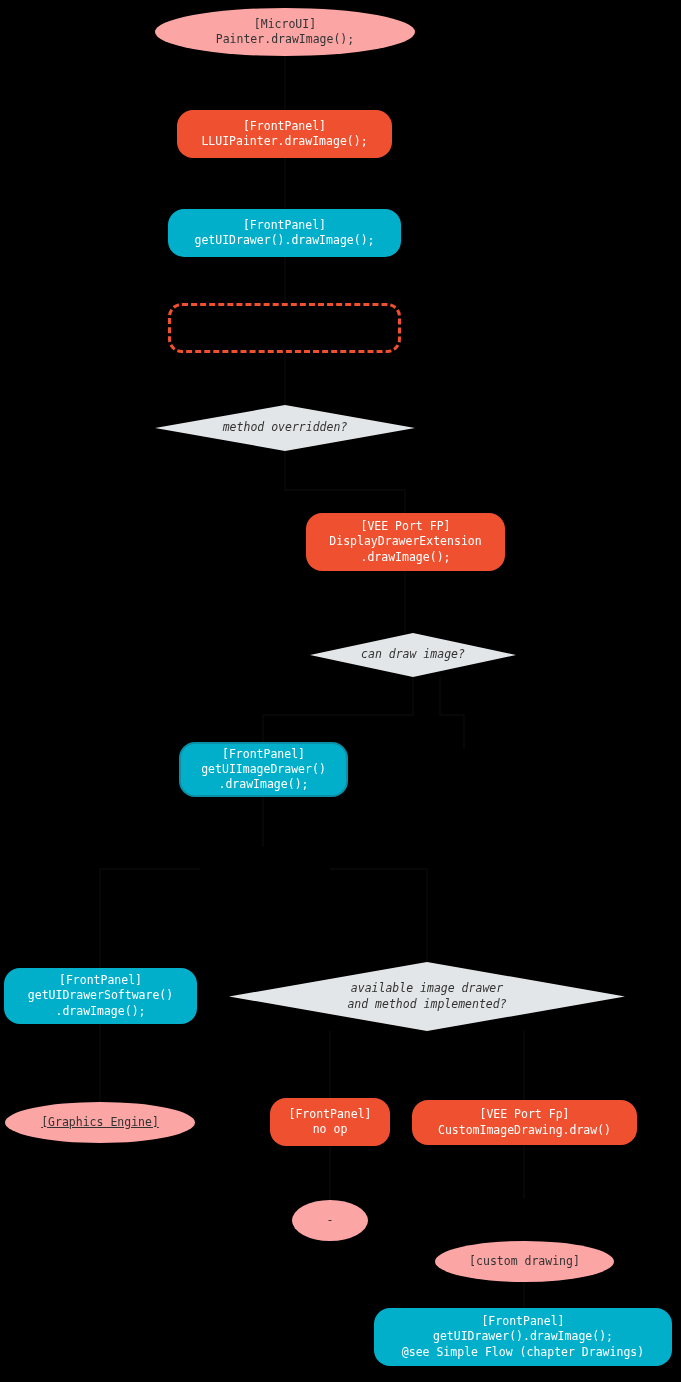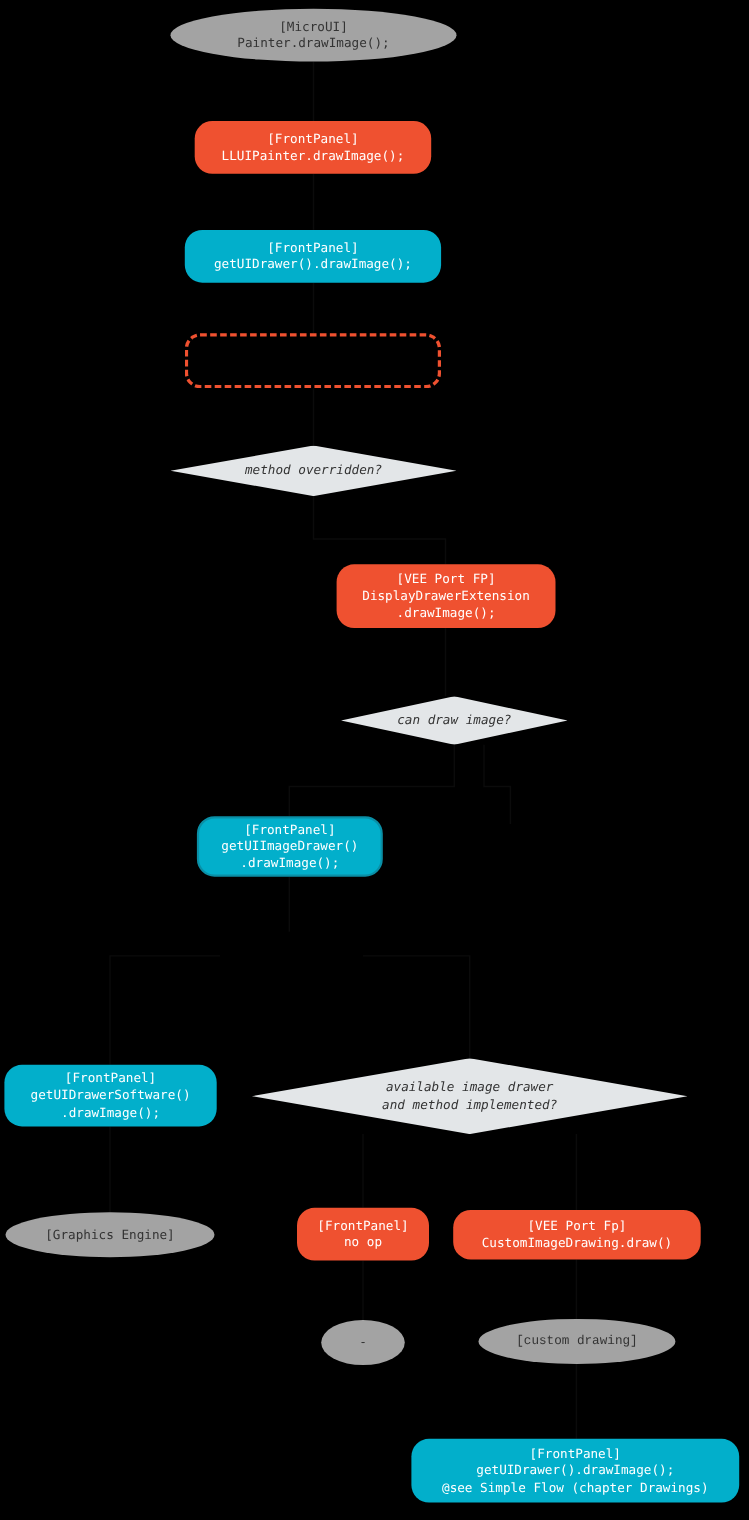--- a/index.html
+++ b/index.html
@@ -44,21 +44,21 @@
     color: #ffffff;
   }
   .teal-b {
     background: #02afcb;
     color: #ffffff;
     border: 2px solid #0a8fa6;
   }
   
   .shape-ellipse {
     border-radius: 50% / 50%;
-    background: #a3a3a3;
+    background: #fca5a5;
     color: #333333;
   }
   
   .shape-dashed {
     border: 3px dashed #ef5130;
     border-radius: 14px;
     background: transparent;
   }
   
   .shape-diamond {
@@ -162,39 +162,39 @@
 getUIDrawerSoftware()
 .drawImage();</span>
   </div>
 
   <div class="node shape-diamond t12d" style="left:229px; top:962px; width:396px; height:69px;justify-content:center;">
     <span class="dia-bg"></span>
     <span class="dia-txt">available image drawer
 and method implemented?</span>
   </div>
 
-  <div class="node shape-ellipse t12" style="left:5px; top:1102px; width:190px; height:41px;">
+  <div class="node shape-ellipse t12" style="left:5px; top:1102px; width:190px; height:41px;text-decoration:underline;">
     <span>[Graphics Engine]</span>
   </div>
 
   <div class="node shape-round orange t12" style="left:270px; top:1098px; width:120px; height:48px;">
     <span>[FrontPanel]
 no op</span>
   </div>
 
   <div class="node shape-round orange t12" style="left:412px; top:1100px; width:225px; height:45px;">
     <span>[VEE Port Fp]
 CustomImageDrawing.draw()</span>
   </div>
 
   <div class="node shape-ellipse t12" style="left:292px; top:1200px; width:76px; height:41px;">
     <span>-</span>
   </div>
 
-  <div class="node shape-ellipse t12" style="left:435px; top:1199px; width:179px; height:41px;font-family:Liberation Mono, monospace;">
+  <div class="node shape-ellipse t12" style="left:435px; top:1241px; width:179px; height:41px;">
     <span>[custom drawing]</span>
   </div>
 
   <div class="node shape-round teal t12" style="left:374px; top:1308px; width:298px; height:58px;">
     <span>[FrontPanel]
 getUIDrawer().drawImage();
 @see Simple Flow (chapter Drawings)</span>
   </div>
 
 </div>

